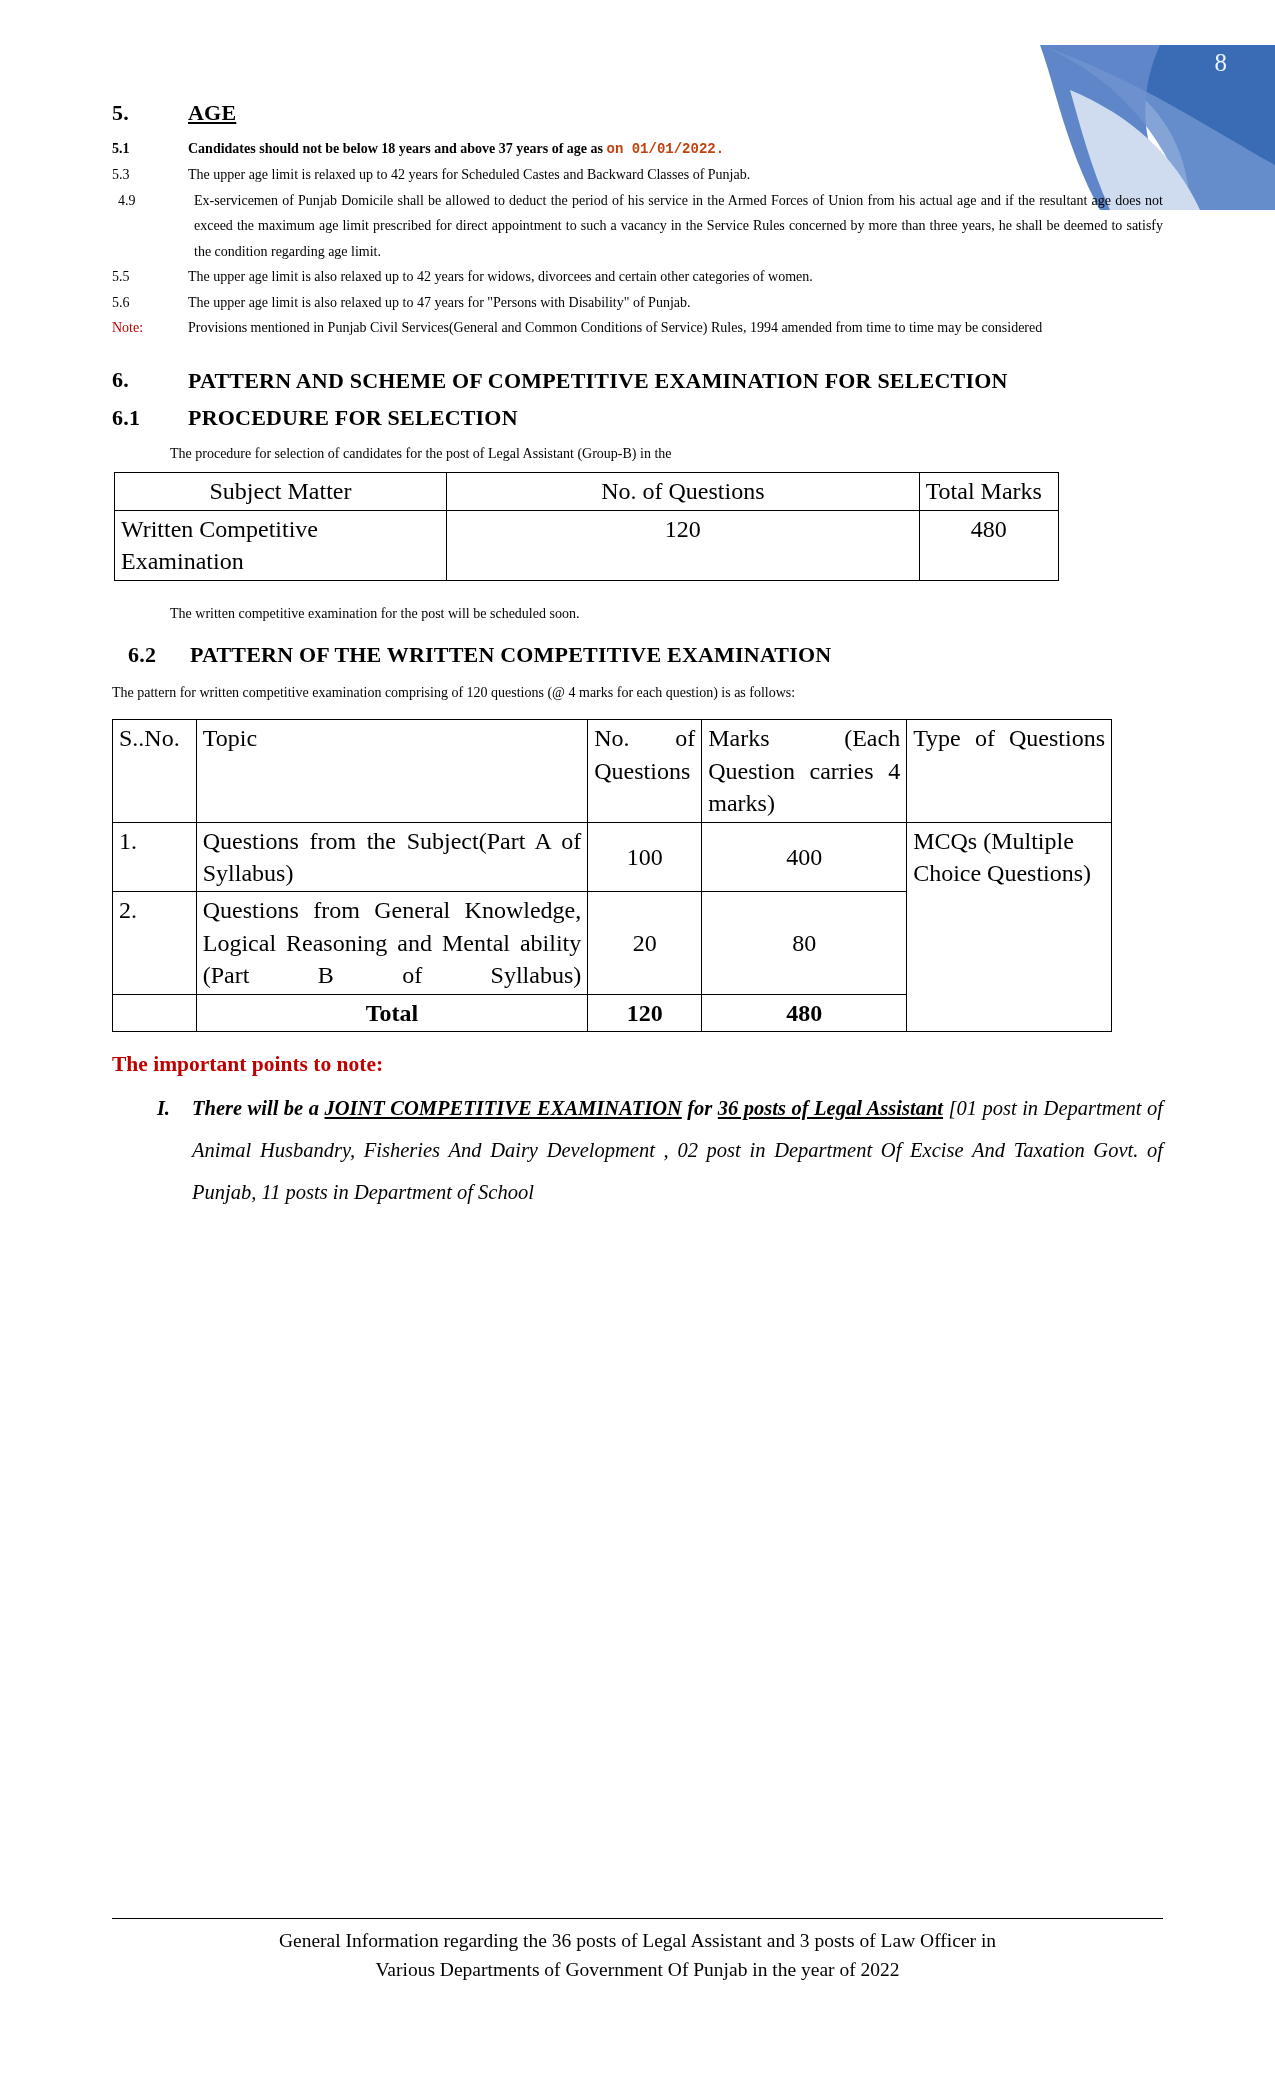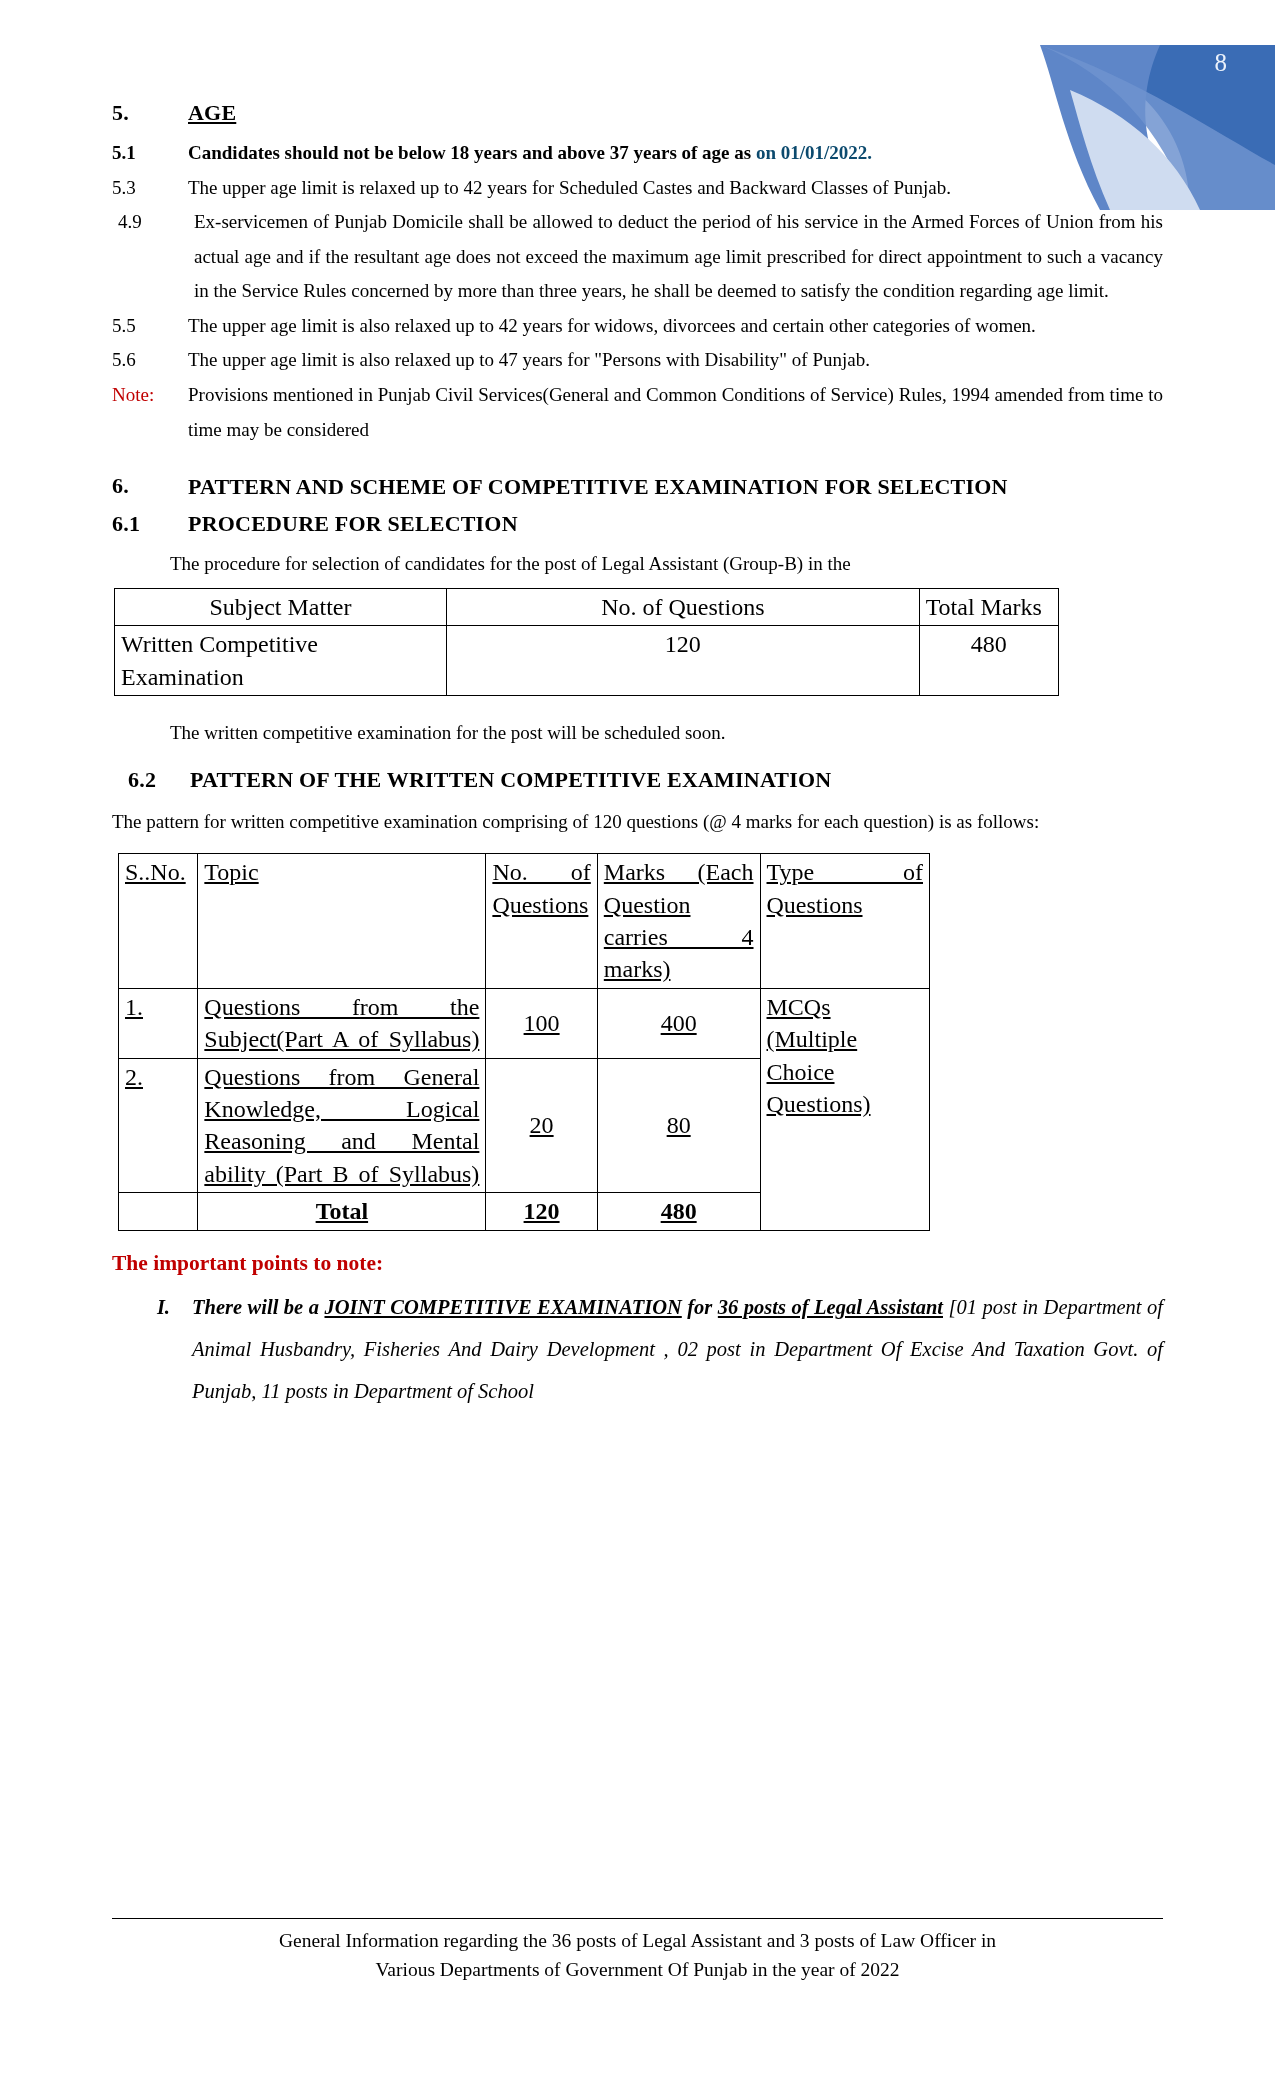--- a/index.html
+++ b/index.html
@@ -58,26 +58,26 @@
     display: flex;
     align-items: flex-start;
   }
   .num {
     flex: 0 0 auto;
     width: 76px;
   }
   .body-col { flex: 1 1 auto; }
 
   .t {
-    font-size: 19px;
+    font-size: 14px;
     line-height: 1.82;
   }
   .just { text-align: justify; text-align-last: left; }
   .bold { font-weight: bold; }
-  .red { color: #0c4a6e; }
+  .red { color: #c2410c; font-family: Liberation Mono, monospace; }
   .redlabel { color: #c00000; }
   .ul { text-decoration: underline; }
 
   .sec-head {
     font-size: 22px;
     font-weight: bold;
     letter-spacing: 0.2px;
   }
 
   .gap-sm { height: 10px; }
@@ -100,23 +100,22 @@
     margin-left: 2px;
   }
   .tbl1 td { height: 28px; }
   .tbl1 .c-sub { width: 330px; text-align: center; }
   .tbl1 .c-noq { width: 480px; text-align: center; }
   .tbl1 .c-tm  { width: 130px; text-align: left; }
   .tbl1 .r2 td { text-align: center; }
   .tbl1 .r2 .c-sub { text-align: left; }
 
   .tbl2 {
-    width: 812px;
-    margin-left: 6px;
-    text-decoration: underline;
+    width: 1000px;
+    margin-left: 0;
   }
   .tbl2 .c-sno  { width: 70px; }
   .tbl2 .c-topic{ width: 375px; }
   .tbl2 .c-noq  { width: 100px; }
   .tbl2 .c-marks{ width: 190px; }
   .tbl2 .c-type { width: 190px; }
   .tbl2 .jt { text-align: justify; text-align-last: justify; }
   .tbl2 .ctr { text-align: center; vertical-align: middle; }
   .tbl2 .tot { text-align: center; font-weight: bold; }
   .tbl2 .totv { text-align: center; font-weight: bold; }

